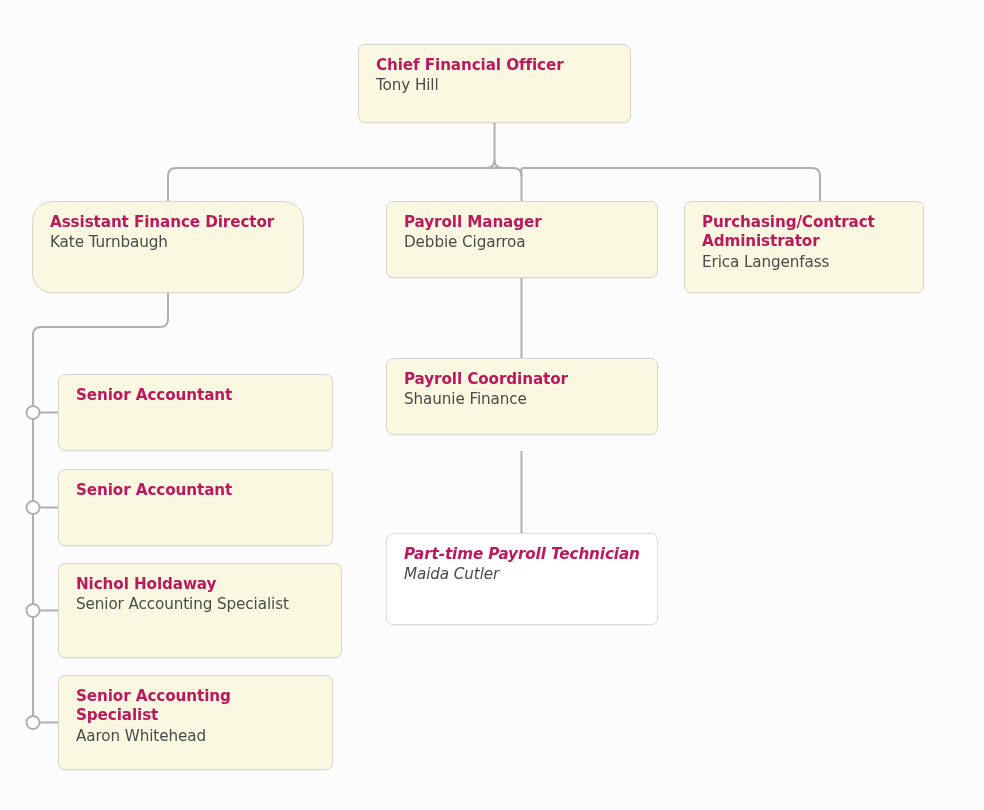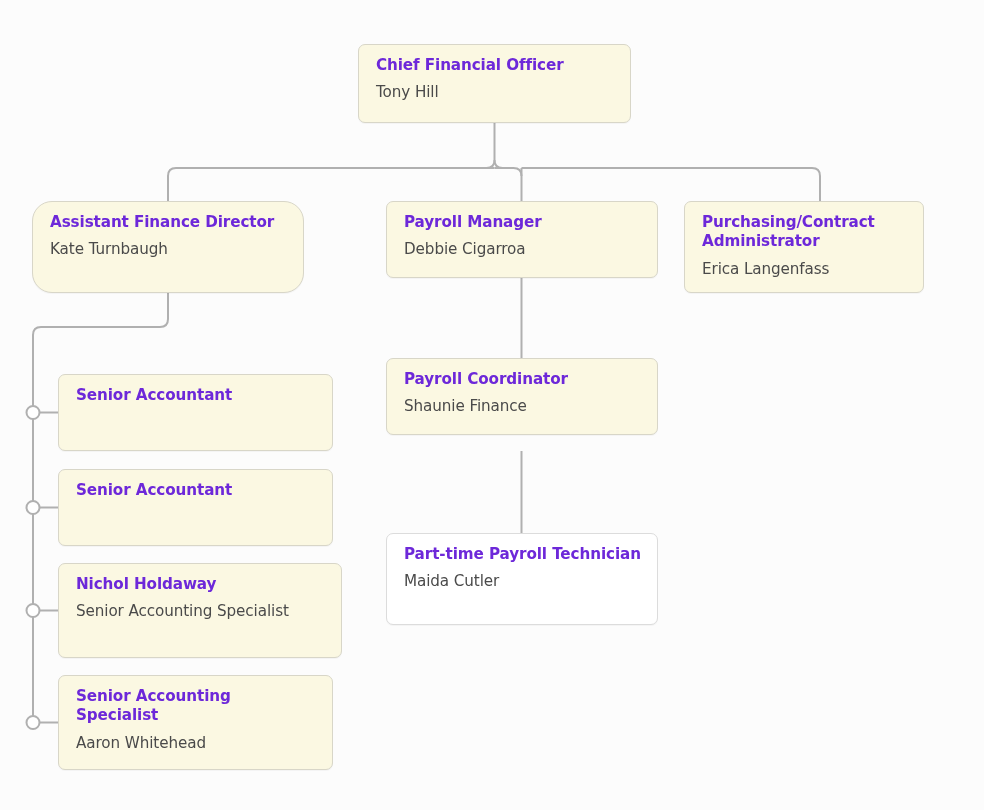--- a/index.html
+++ b/index.html
@@ -36,31 +36,31 @@
     padding: 11px 15px 12px 17px;
     box-shadow: 0 1px 1px rgba(0,0,0,0.035);
   }
   .node.plain {
     background: #ffffff;
     border: 1px solid #dcdcdc;
   }
   .node-title {
     font-size: 15.2px;
     font-weight: bold;
-    color: #6d28d9;
+    color: #be185d;
     line-height: 1.27;
     letter-spacing: -0.1px;
   }
   .node-sub {
     font-size: 15.2px;
     font-weight: normal;
     color: #4a4a4a;
     line-height: 1.27;
     letter-spacing: -0.1px;
-    margin-top: 8px;
+    margin-top: 1px;
   }
 </style>
 </head>
 <body style="background: rgb(252, 252, 252);">
 
 <div id="chart-root">
 
   <svg id="connector-layer" width="984" height="810" viewBox="0 0 984 810" xmlns="http://www.w3.org/2000/svg" fill="none">
 
     <path d="M 494.5 123 L 494.5 160 Q 494.5 168 502.5 168" stroke="#b0b0b0" stroke-width="2" fill="none"></path>
@@ -128,18 +128,18 @@
   <div class="node" style="left: 58px; top: 675px; width: 275px; height: 95px; background: rgb(251, 248, 226); border-color: rgb(216, 214, 200);">
     <div class="node-title">Senior Accounting Specialist</div>
     <div class="node-sub">Aaron Whitehead</div>
   </div>
 
   <div class="node" style="left: 386px; top: 358px; width: 272px; height: 77px; background: rgb(251, 248, 226); border-color: rgb(216, 214, 200);">
     <div class="node-title">Payroll Coordinator</div>
     <div class="node-sub">Shaunie Finance</div>
   </div>
 
-  <div class="node plain" style="left: 386px; top: 533px; width: 272px; height: 92px; background: rgb(255, 255, 255); border-color: rgb(220, 220, 220);">
+  <div class="node plain" style="left: 386px; top: 533px; width: 272px; height: 92px; background: rgb(255, 255, 255); border-color: rgb(220, 220, 220); font-style: italic;">
     <div class="node-title">Part-time Payroll Technician</div>
     <div class="node-sub">Maida Cutler</div>
   </div>
 
 </div>
 
 </body></html>

